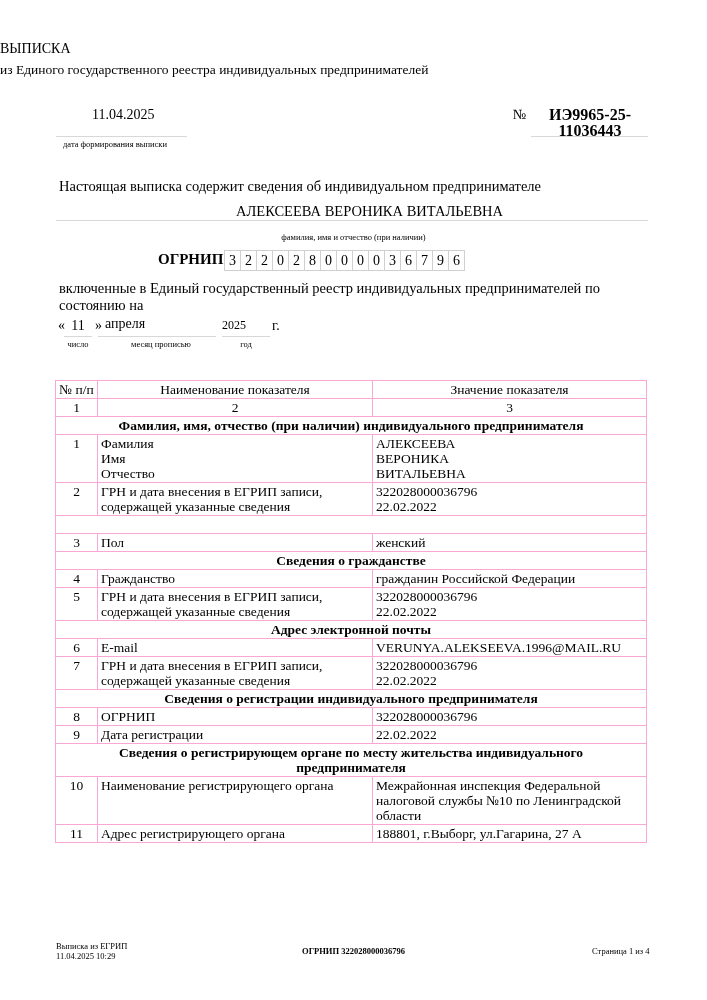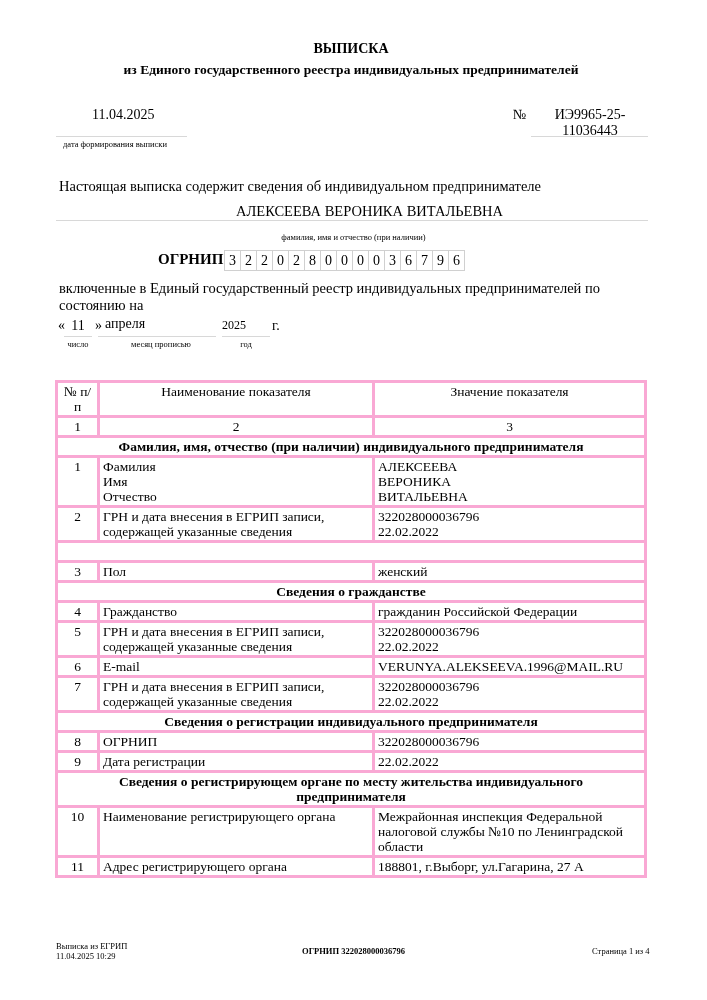--- a/index.html
+++ b/index.html
@@ -1,28 +1,28 @@
 <!DOCTYPE html>
 <html><head>
 <meta charset="utf-8">
 <style>
   html, body { margin: 0; padding: 0; background: #ffffff; }
   body {
     width: 707px; height: 1000px; position: relative; overflow: hidden;
     font-family: "Liberation Serif", "DejaVu Serif", serif; color: #000;
   }
   .abs { position: absolute; }
-  .title { left: 0; width: 702px; text-align: center; font-weight: bold; }
+  .title { left: 0; width: 702px; text-align: left; font-weight: normal; }
   .title1 { top: 41px; font-size: 14px; }
   .title2 { top: 62px; font-size: 13.5px; }
   .date-val { left: 92px; top: 107px; font-size: 14px; }
   .uline { position: absolute; height: 0; border-top: 1px solid #d8d8d8; }
   .tiny { font-size: 8.5px; }
   .num-sign { left: 513px; top: 107px; font-size: 14px; }
-  .num-val { left: 530px; top: 107px; width: 120px; text-align: center; font-size: 14px; line-height: 16px; }
+  .num-val { left: 530px; top: 107px; width: 120px; text-align: center; font-size: 16px; line-height: 16px; font-weight: bold; }
   .intro { left: 59px; top: 178px; font-size: 14.5px; }
   .fio { left: 0; width: 707px; top: 203px; text-align: center; font-size: 14.5px; padding-left: 16px; }
   .fio-cap { left: 0; width: 707px; top: 232px; text-align: center; }
   .ogrnip-label { left: 158px; top: 251px; font-size: 15px; font-weight: bold; }
   .ogrnip-boxes { left: 225px; top: 250px; display: flex; }
   .ogrnip-box {
     width: 15px; height: 19px; border: 1px solid #d0d0d0; margin-left: -1px;
     text-align: center; font-size: 14px; line-height: 19px;
   }
   .included { left: 59px; top: 280px; width: 560px; font-size: 14.5px; line-height: 17px; }
@@ -34,21 +34,21 @@
   .d-g { left: 272px; top: 318px; font-size: 14px; }
   .cap-day { left: 58px; top: 339px; width: 40px; text-align: center; }
   .cap-month { left: 105px; top: 339px; width: 112px; text-align: center; }
   .cap-year { left: 222px; top: 339px; width: 48px; text-align: center; }
 
   table.main {
     position: absolute; left: 55px; top: 380px; width: 592px;
     border-collapse: collapse; font-size: 13.5px; table-layout: fixed;
   }
   table.main td, table.main th {
-    border: 3px solid #f9a8d4; padding: 1px 3px; vertical-align: top;
+    border: 1px solid #f9a8d4; padding: 1px 3px; vertical-align: top;
     line-height: 15px; font-weight: normal;
   }
   table.main .center { text-align: center; }
   table.main .section td { text-align: center; font-weight: bold; }
   table.main .empty td { height: 15px; }
 
   .foot { font-size: 8.5px; line-height: 10px; }
   .foot-left { left: 56px; top: 941px; }
   .foot-mid { left: 0; width: 707px; text-align: center; top: 946px; font-weight: bold; }
   .foot-right { left: 592px; top: 946px; }
@@ -176,20 +176,23 @@
     <td>
       <div>ГРН и дата внесения в ЕГРИП записи,</div>
       <div>содержащей указанные сведения</div>
     </td>
     <td>
       <div>322028000036796</div>
       <div>22.02.2022</div>
     </td>
   </tr>
 
+  <tr class="section">
+    <td colspan="3">Адрес электронной почты</td>
+  </tr>
   <tr>
     <td class="center">6</td>
     <td>E-mail</td>
     <td>VERUNYA.ALEKSEEVA.1996@MAIL.RU</td>
   </tr>
   <tr>
     <td class="center">7</td>
     <td>
       <div>ГРН и дата внесения в ЕГРИП записи,</div>
       <div>содержащей указанные сведения</div>

